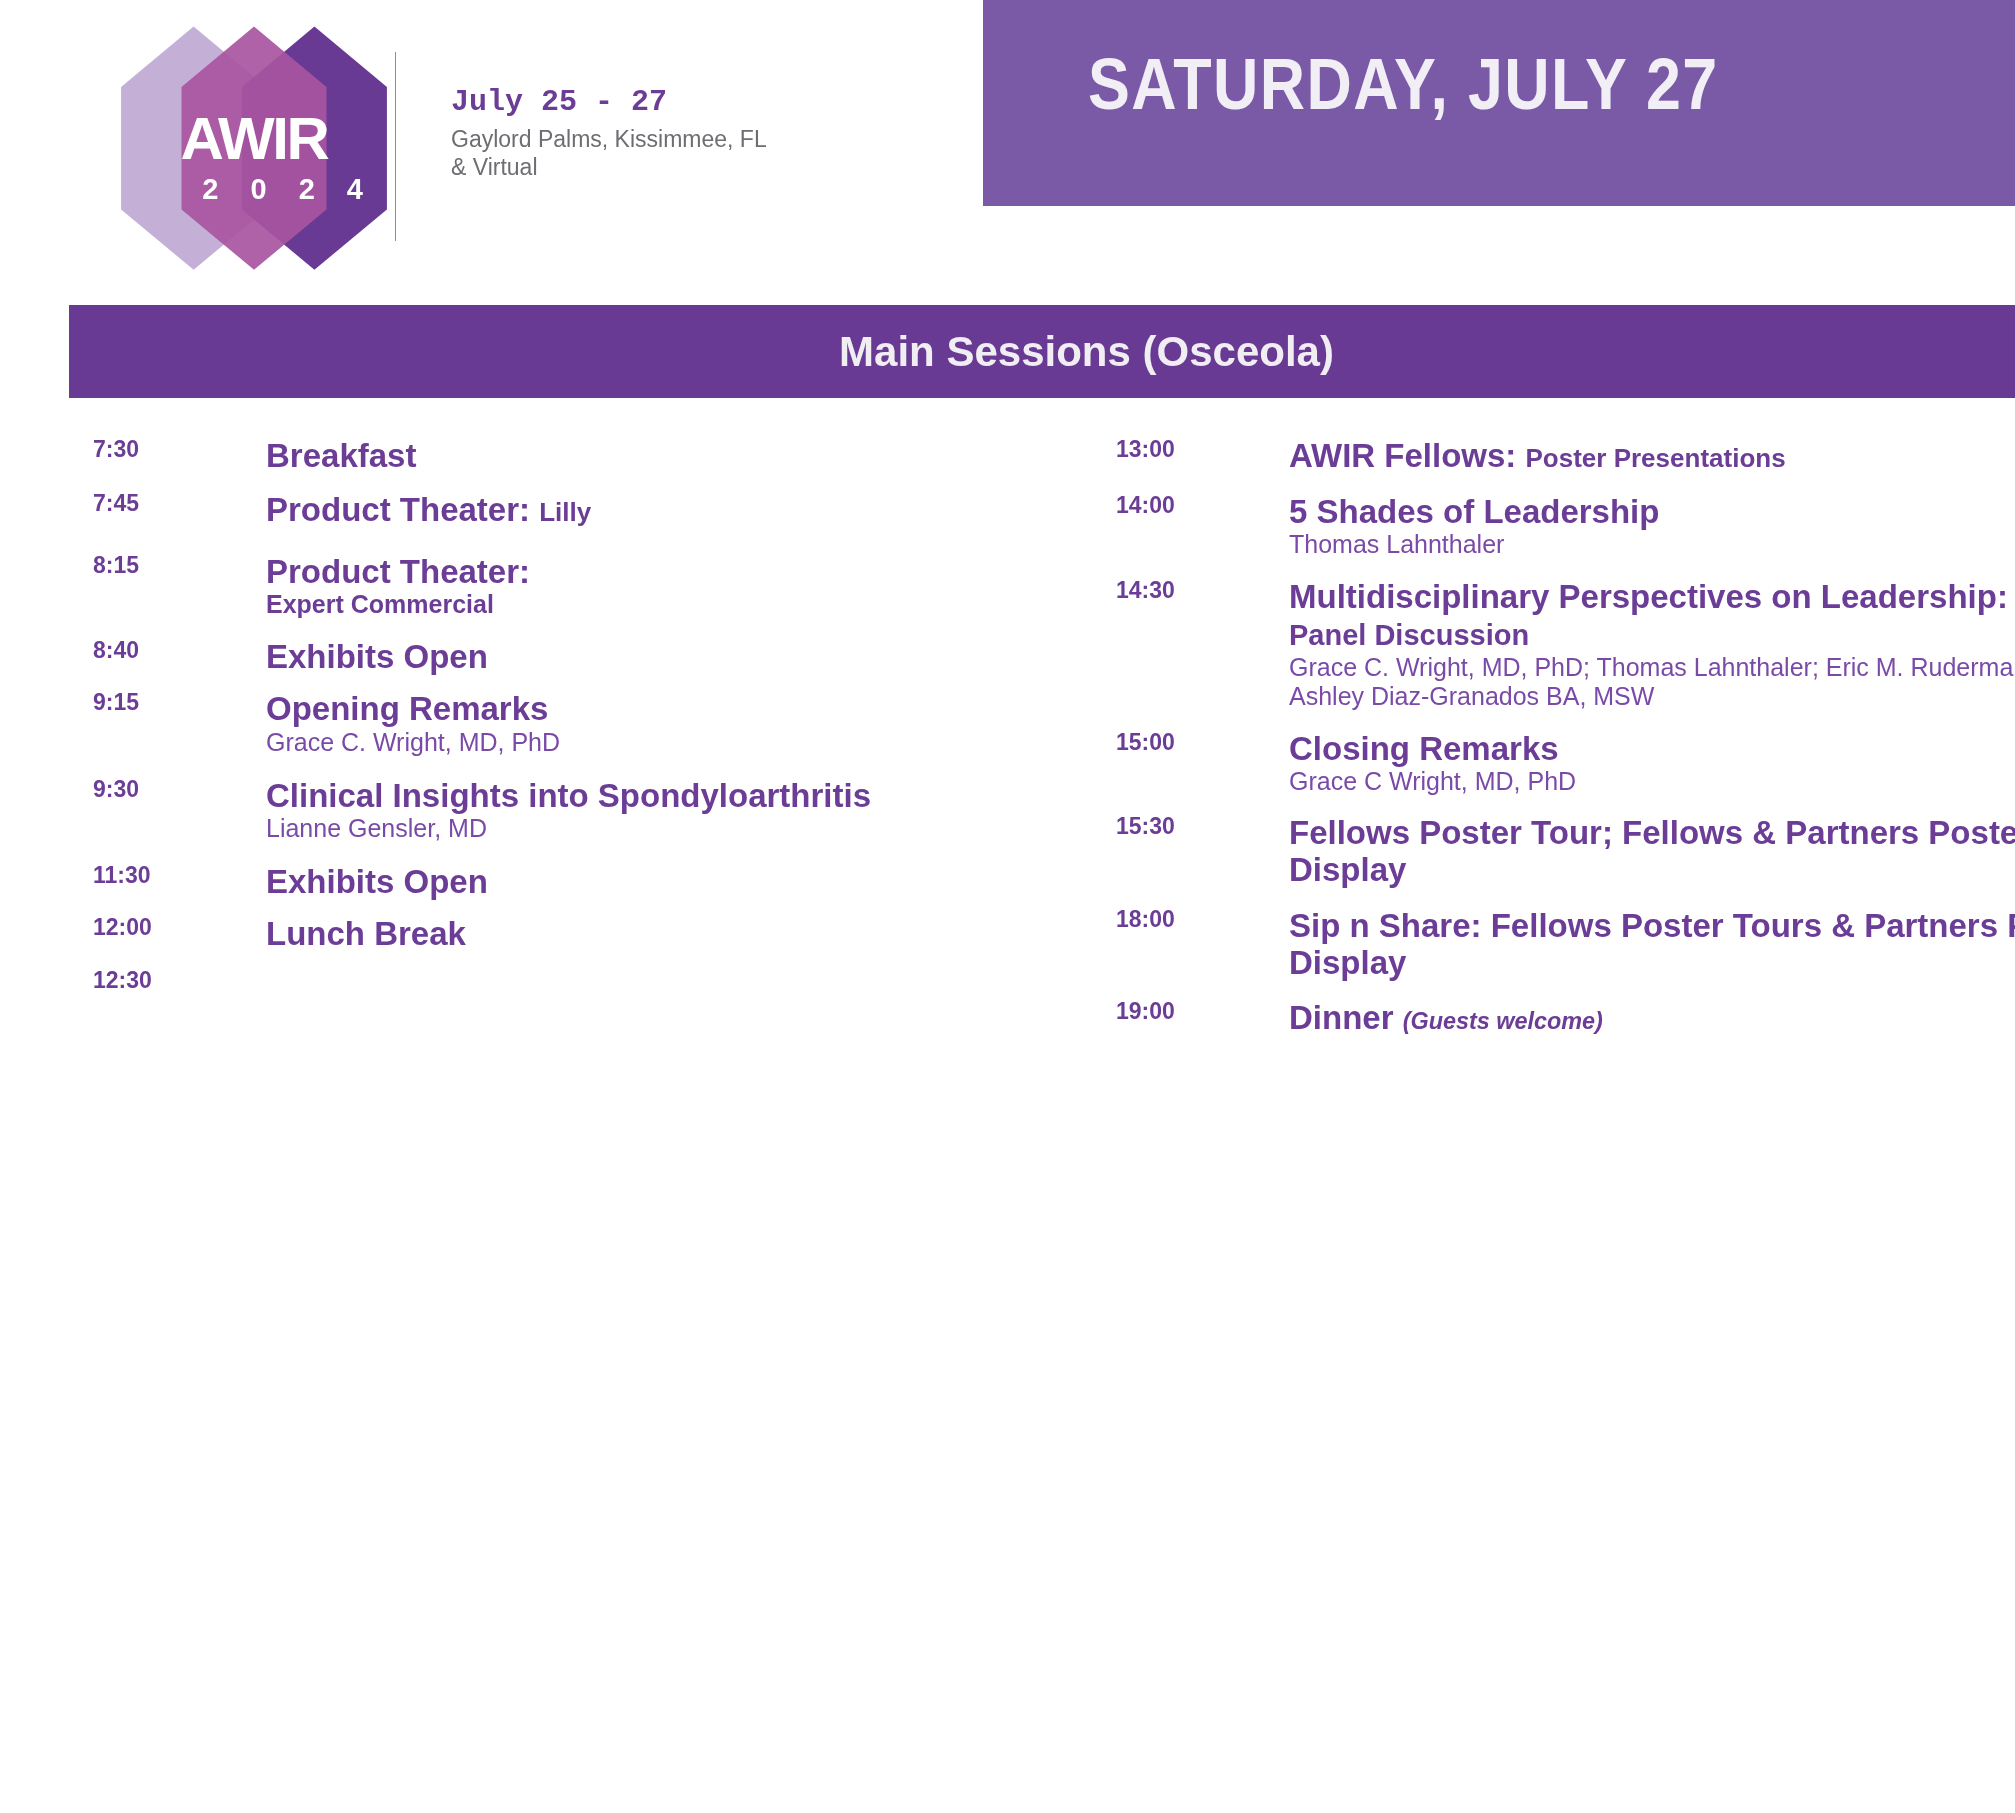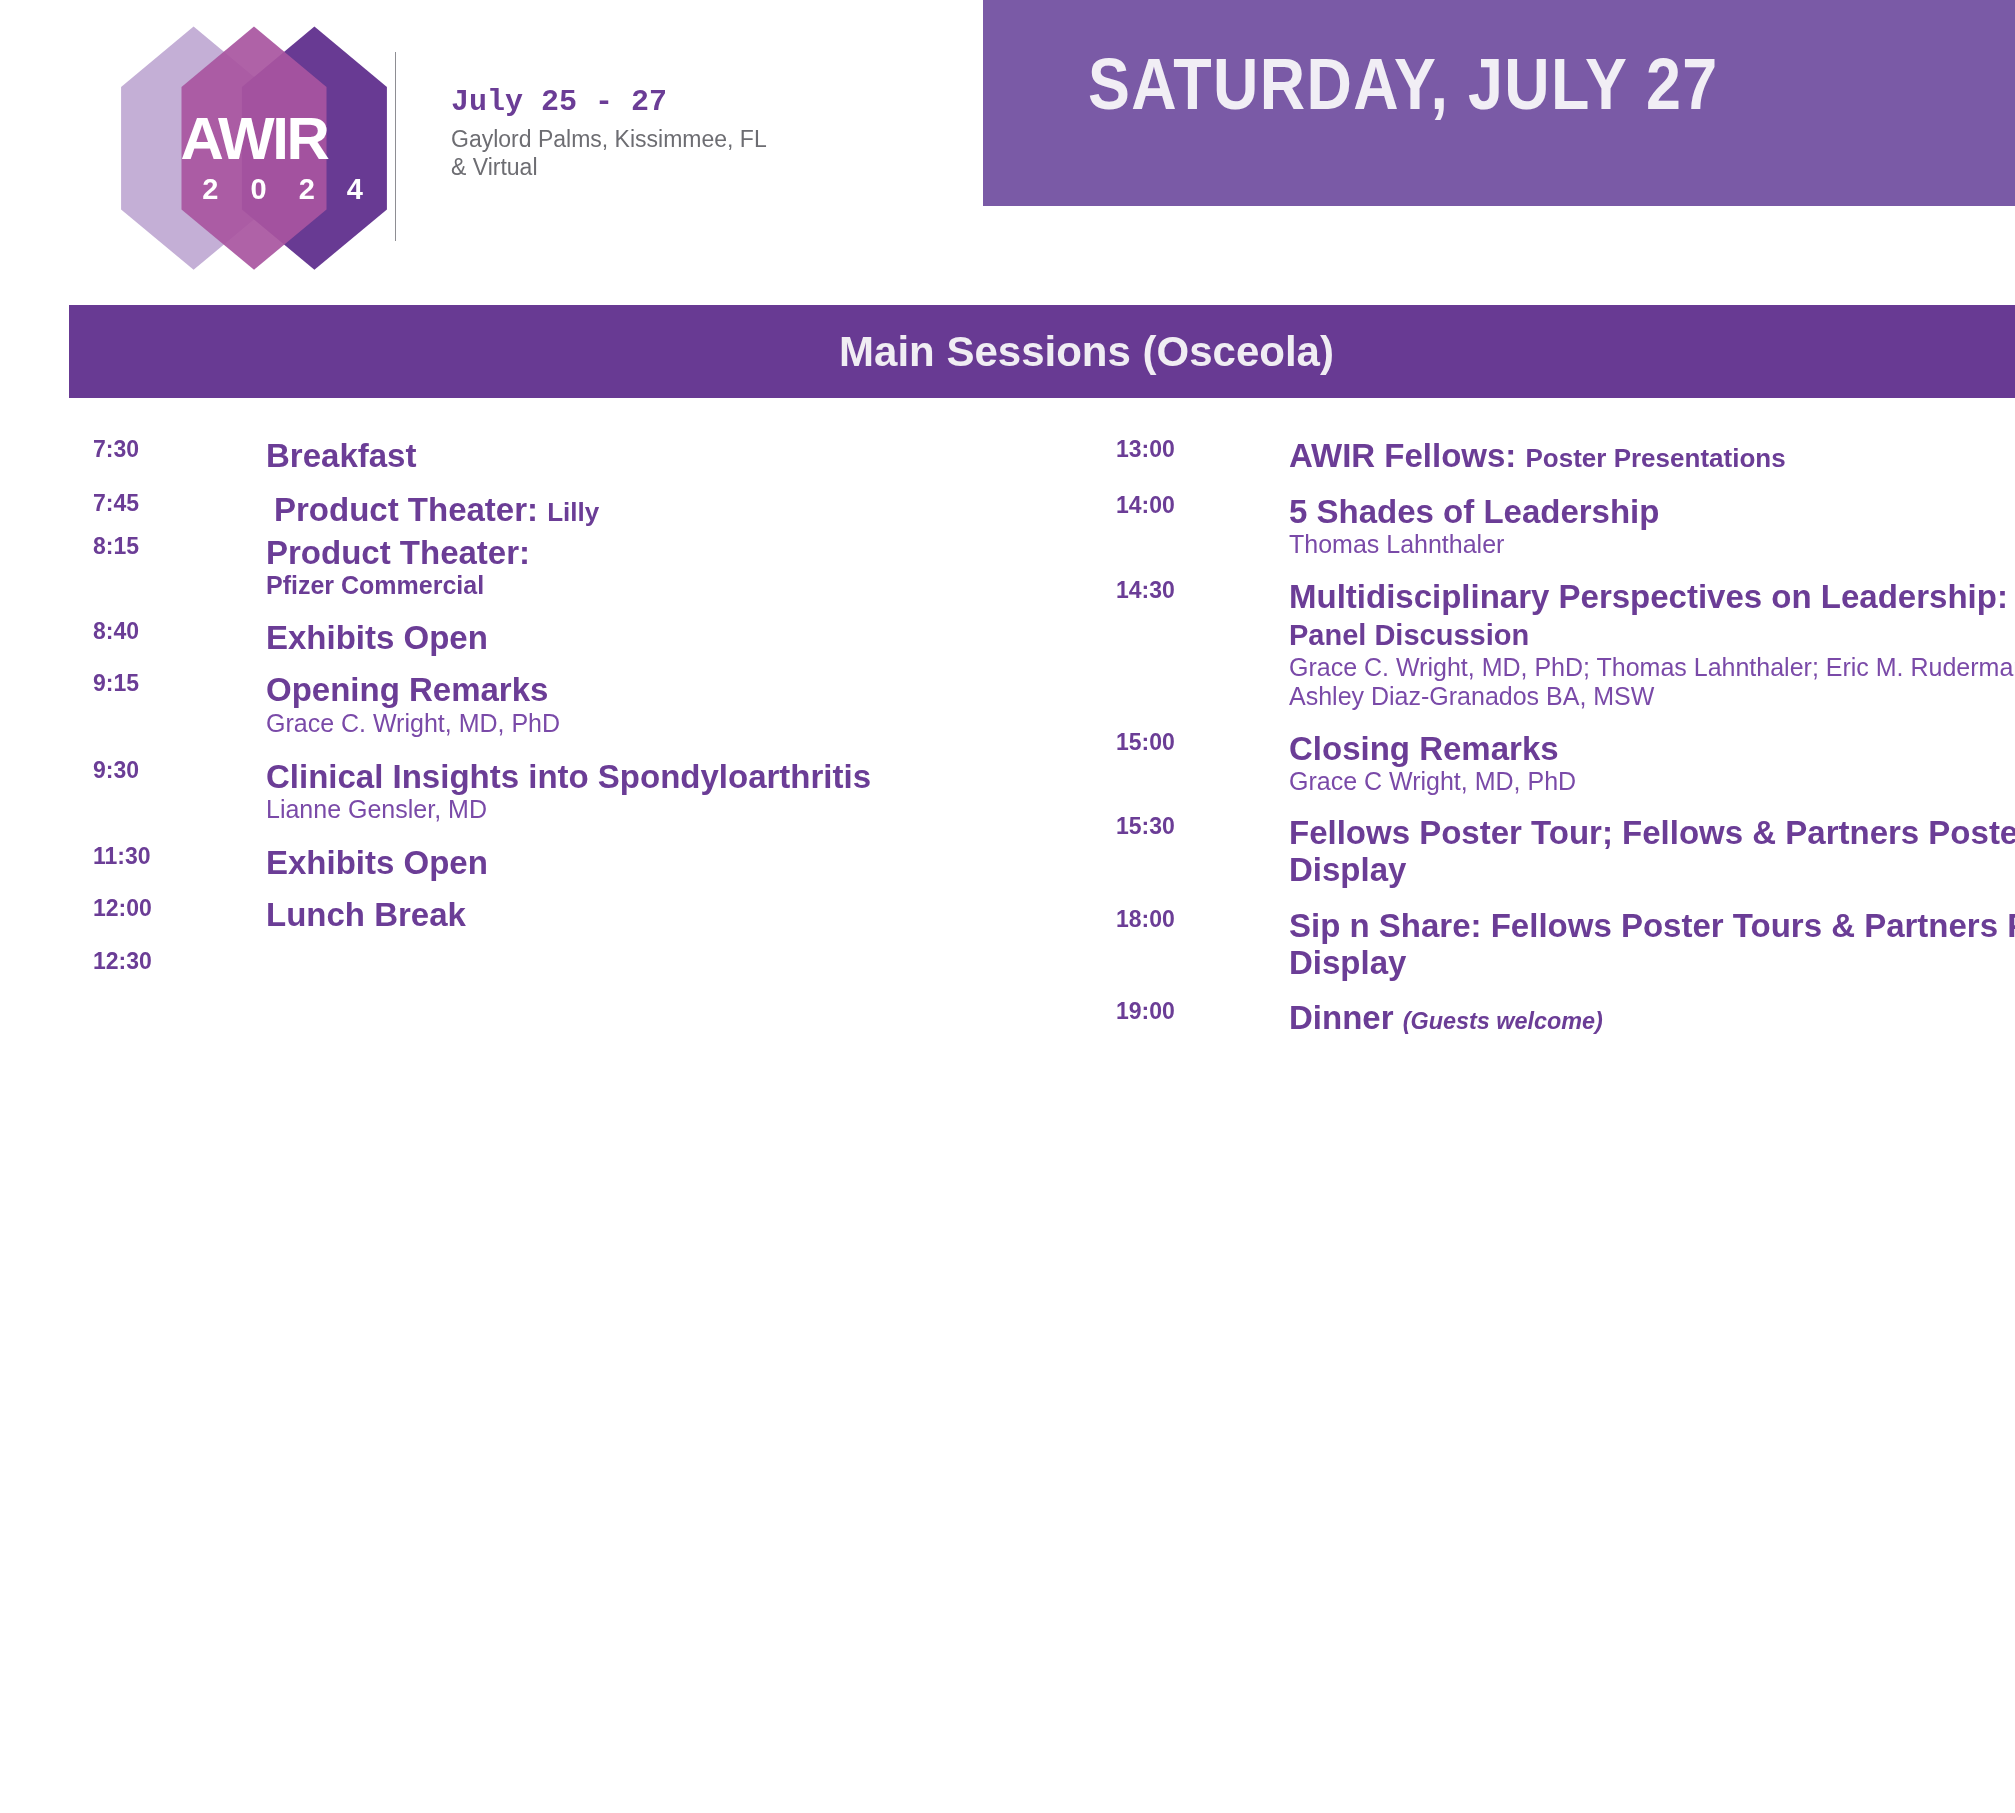--- a/index.html
+++ b/index.html
@@ -211,31 +211,31 @@
   <span>Main Sessions (Osceola)</span>
 </div>
 
 <div class="column" id="col-1">
     <div class="row" style="margin-bottom: 17px;">
       <div class="time">7:30</div>
       <div class="detail">
         <div class="title">Breakfast</div>
       </div>
     </div>
-    <div class="row" style="margin-bottom: 5px; gap: 8px;">
+    <div class="row" style="margin-bottom: 24px;">
       <div class="time">7:45</div>
       <div class="detail">
         <div class="title">Product Theater: <span class="suffix">Lilly</span></div>
       </div>
     </div>
     <div class="row" style="margin-bottom: 19.3px;">
       <div class="time">8:15</div>
       <div class="detail">
         <div class="title">Product Theater:</div>
-        <div class="subtitle">Pfizer Commercial</div>
+        <div class="subtitle">Expert Commercial</div>
       </div>
     </div>
     <div class="row" style="margin-bottom: 15.3px;">
       <div class="time">8:40</div>
       <div class="detail">
         <div class="title">Exhibits Open</div>
       </div>
     </div>
     <div class="row" style="margin-bottom: 19.3px;">
       <div class="time">9:15</div>

